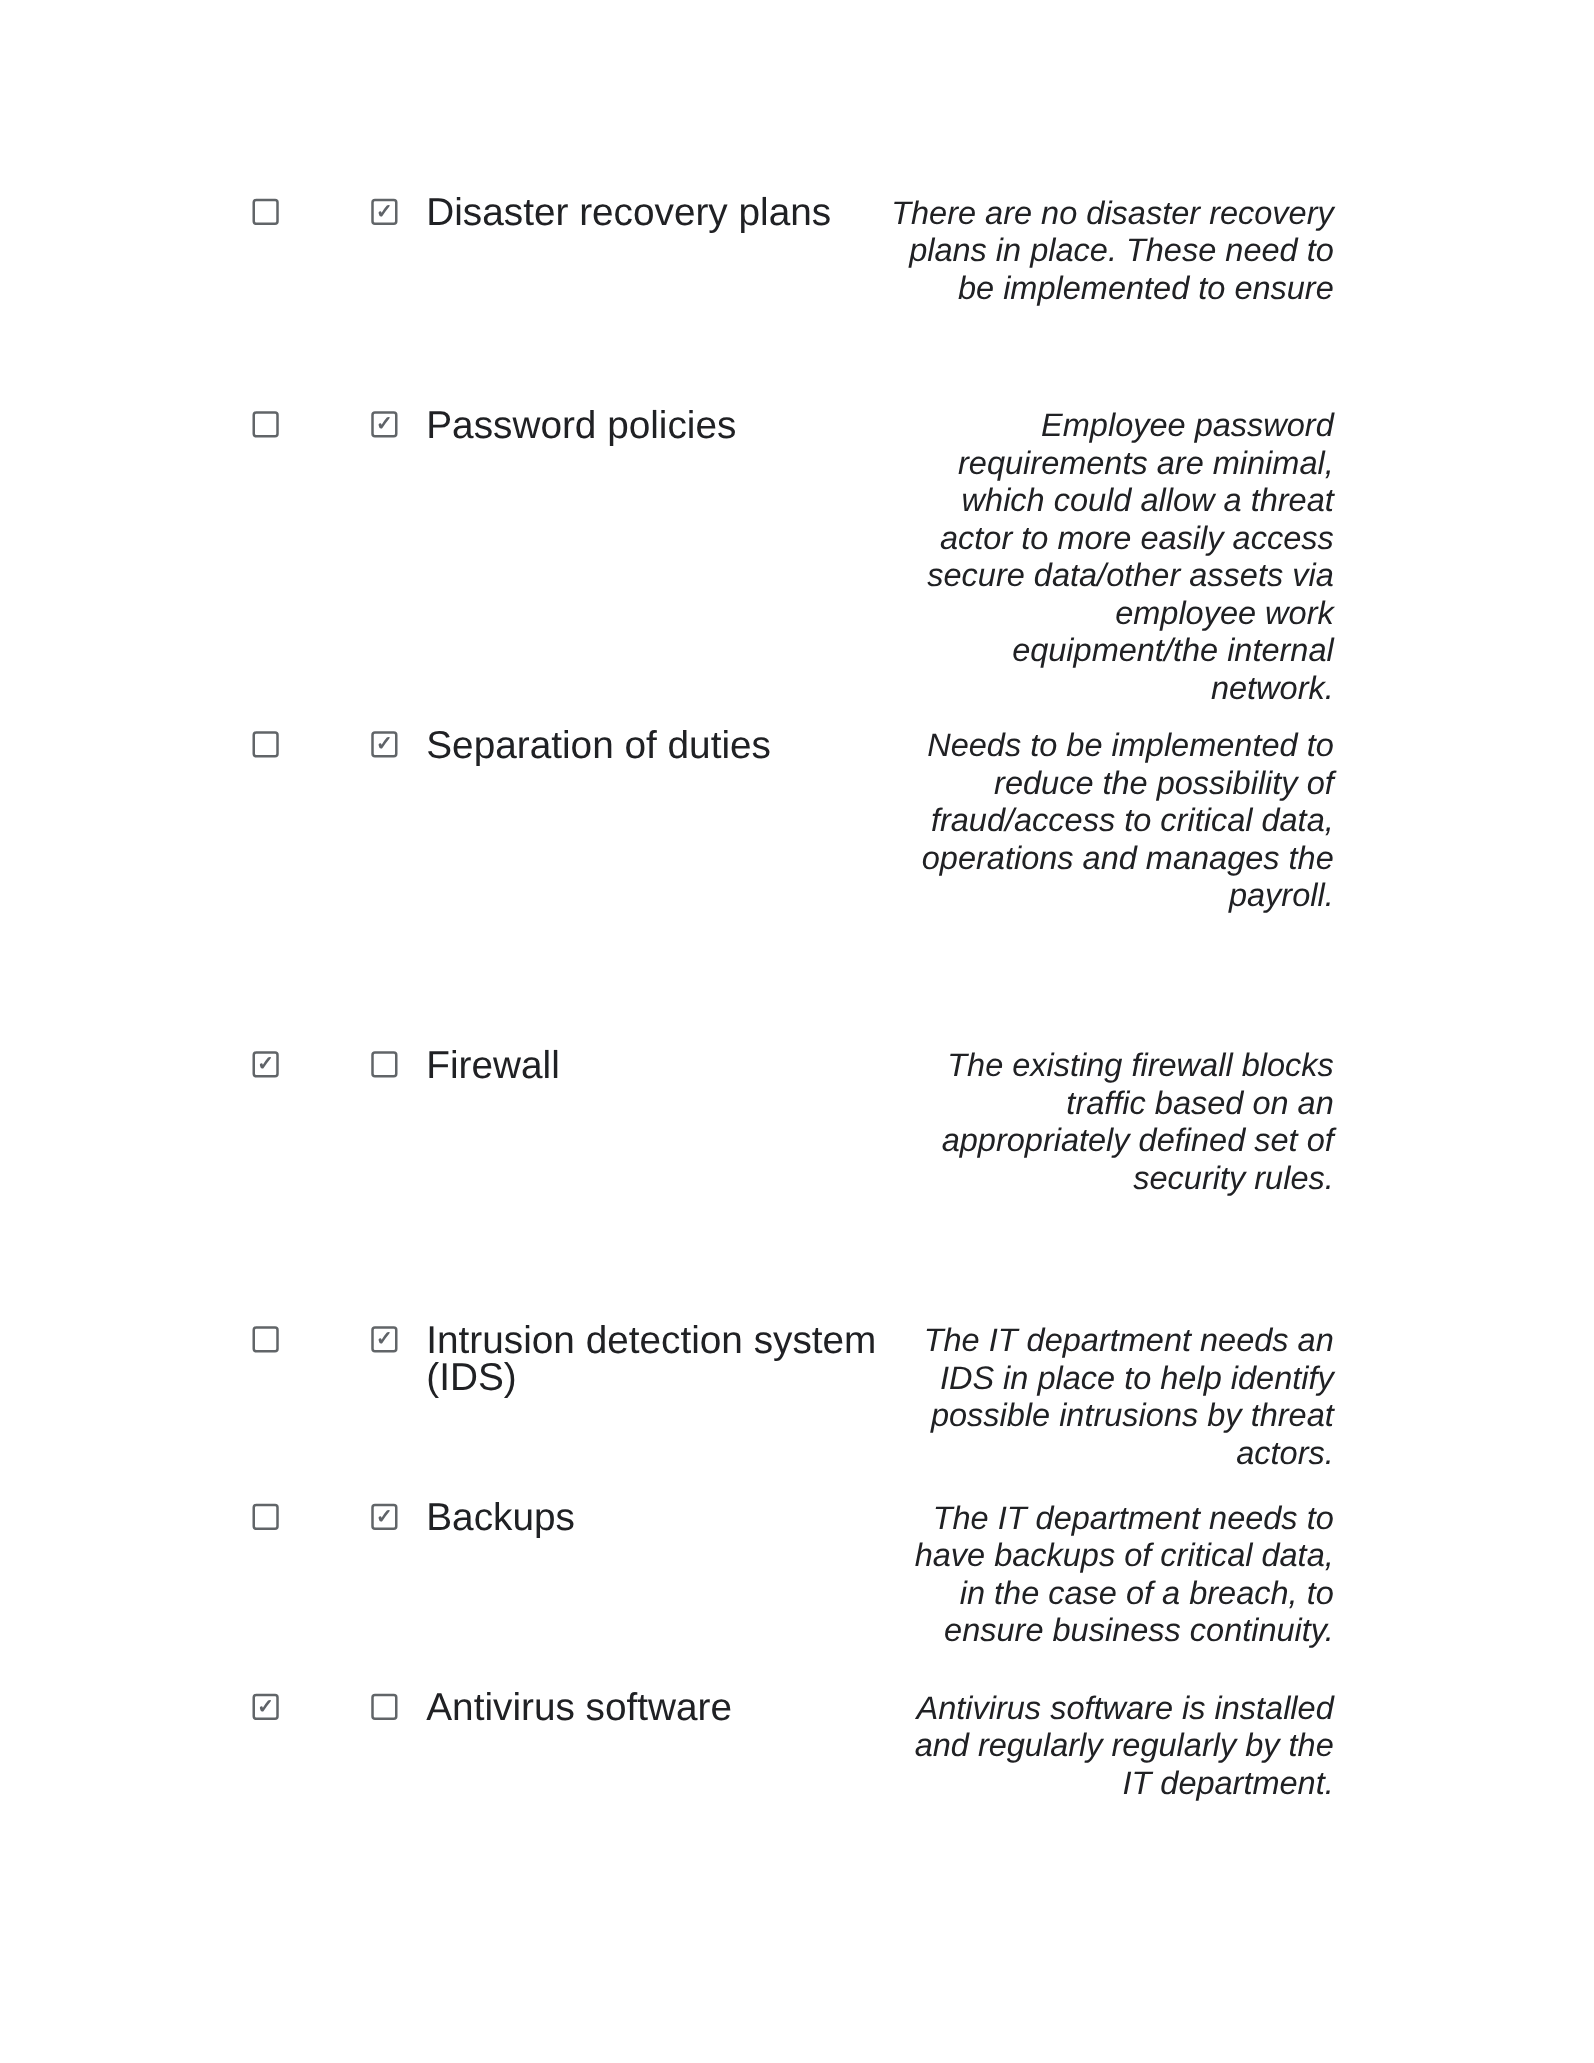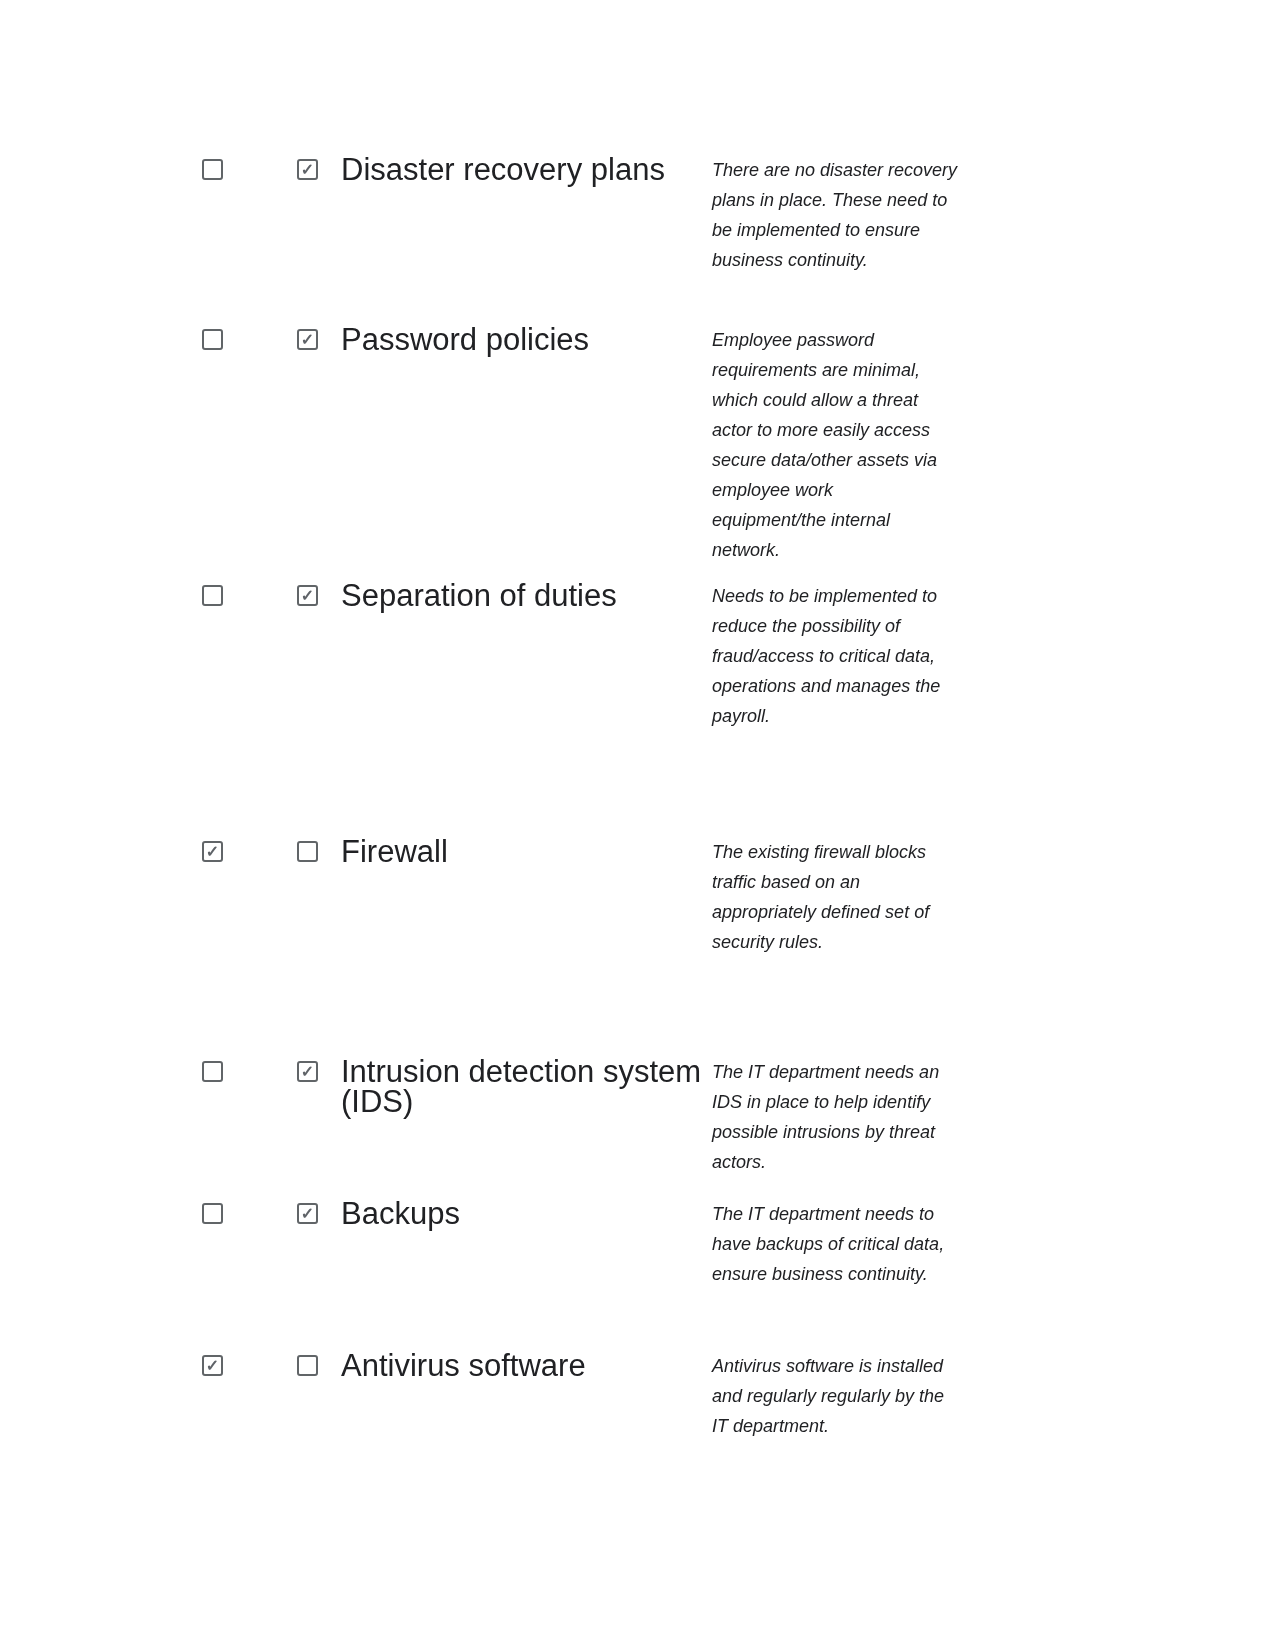--- a/index.html
+++ b/index.html
@@ -56,43 +56,43 @@
     left: 341px;
     width: 360px;
     font-size: 31px;
     line-height: 30px;
     font-style: normal;
   }
   .desc {
     position: absolute;
     left: 712px;
     width: 355px;
-    font-size: 18px;
+    font-size: 26px;
     line-height: 30px;
     font-style: italic;
+    text-align: right;
   }
   .name div, .desc div {
     white-space: nowrap;
   }
 </style>
 </head>
 <body>
 
 <main class="page" id="checklist-page">
     <div class="row">
       <span class="cb cb-1"></span>
       <span class="cb cb-2">✓</span>
       <div class="name">
         <div>Disaster recovery plans</div>
       </div>
       <div class="desc">
         <div>There are no disaster recovery</div>
         <div>plans in place. These need to</div>
         <div>be implemented to ensure</div>
-        <div>business continuity.</div>
       </div>
     </div>
     <div class="row">
       <span class="cb cb-1"></span>
       <span class="cb cb-2">✓</span>
       <div class="name">
         <div>Password policies</div>
       </div>
       <div class="desc">
         <div>Employee password</div>
@@ -148,20 +148,21 @@
     </div>
     <div class="row">
       <span class="cb cb-1"></span>
       <span class="cb cb-2">✓</span>
       <div class="name">
         <div>Backups</div>
       </div>
       <div class="desc">
         <div>The IT department needs to</div>
         <div>have backups of critical data,</div>
+        <div>in the case of a breach, to</div>
         <div>ensure business continuity.</div>
       </div>
     </div>
     <div class="row">
       <span class="cb cb-1">✓</span>
       <span class="cb cb-2"></span>
       <div class="name">
         <div>Antivirus software</div>
       </div>
       <div class="desc">

